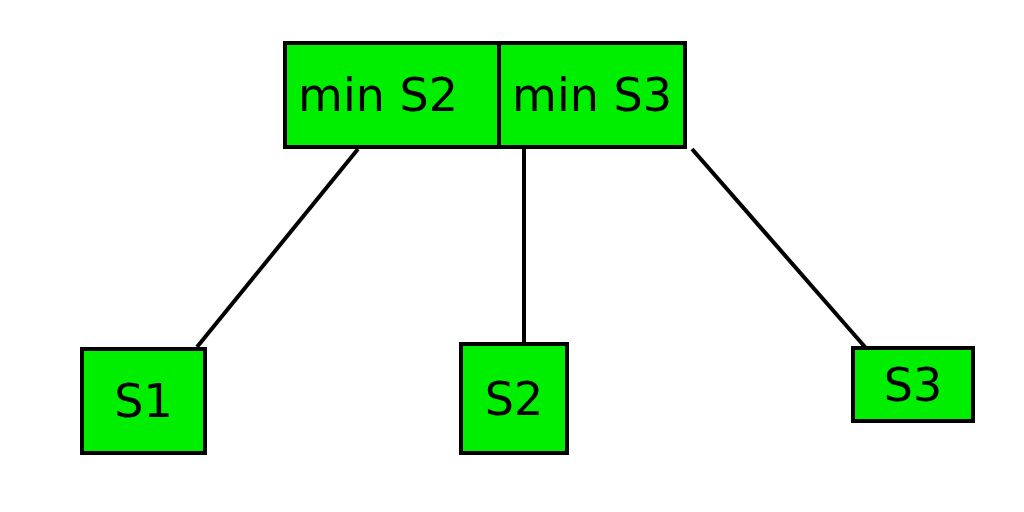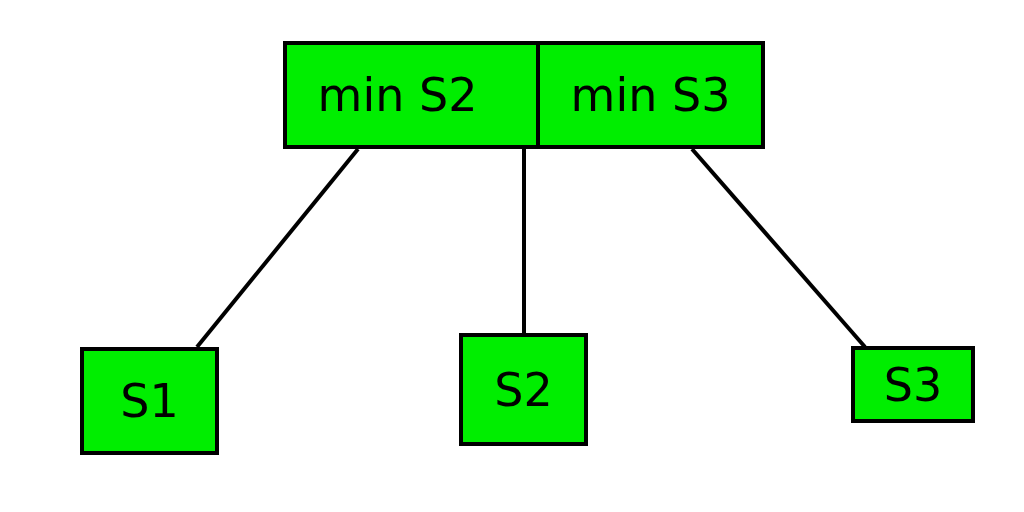--- a/index.html
+++ b/index.html
@@ -48,35 +48,35 @@
     white-space: nowrap;
     user-select: none;
   }
   .cell + .cell {
     border-left: 4px solid #000000;
   }
   
   #node-top {
     left: 283px;
     top: 41px;
-    width: 482px;
+    width: 404px;
     height: 108px;
     gap: 28px;
   }
   
   #node-s1 {
     left: 80px;
     top: 347px;
-    width: 139px;
+    width: 127px;
     height: 108px;
   }
   #node-s2 {
     left: 459px;
-    top: 333px;
-    width: 129px;
+    top: 342px;
+    width: 110px;
     height: 113px;
   }
   #node-s3 {
     left: 851px;
     top: 346px;
     width: 124px;
     height: 77px;
   }
 </style>
 </head>

